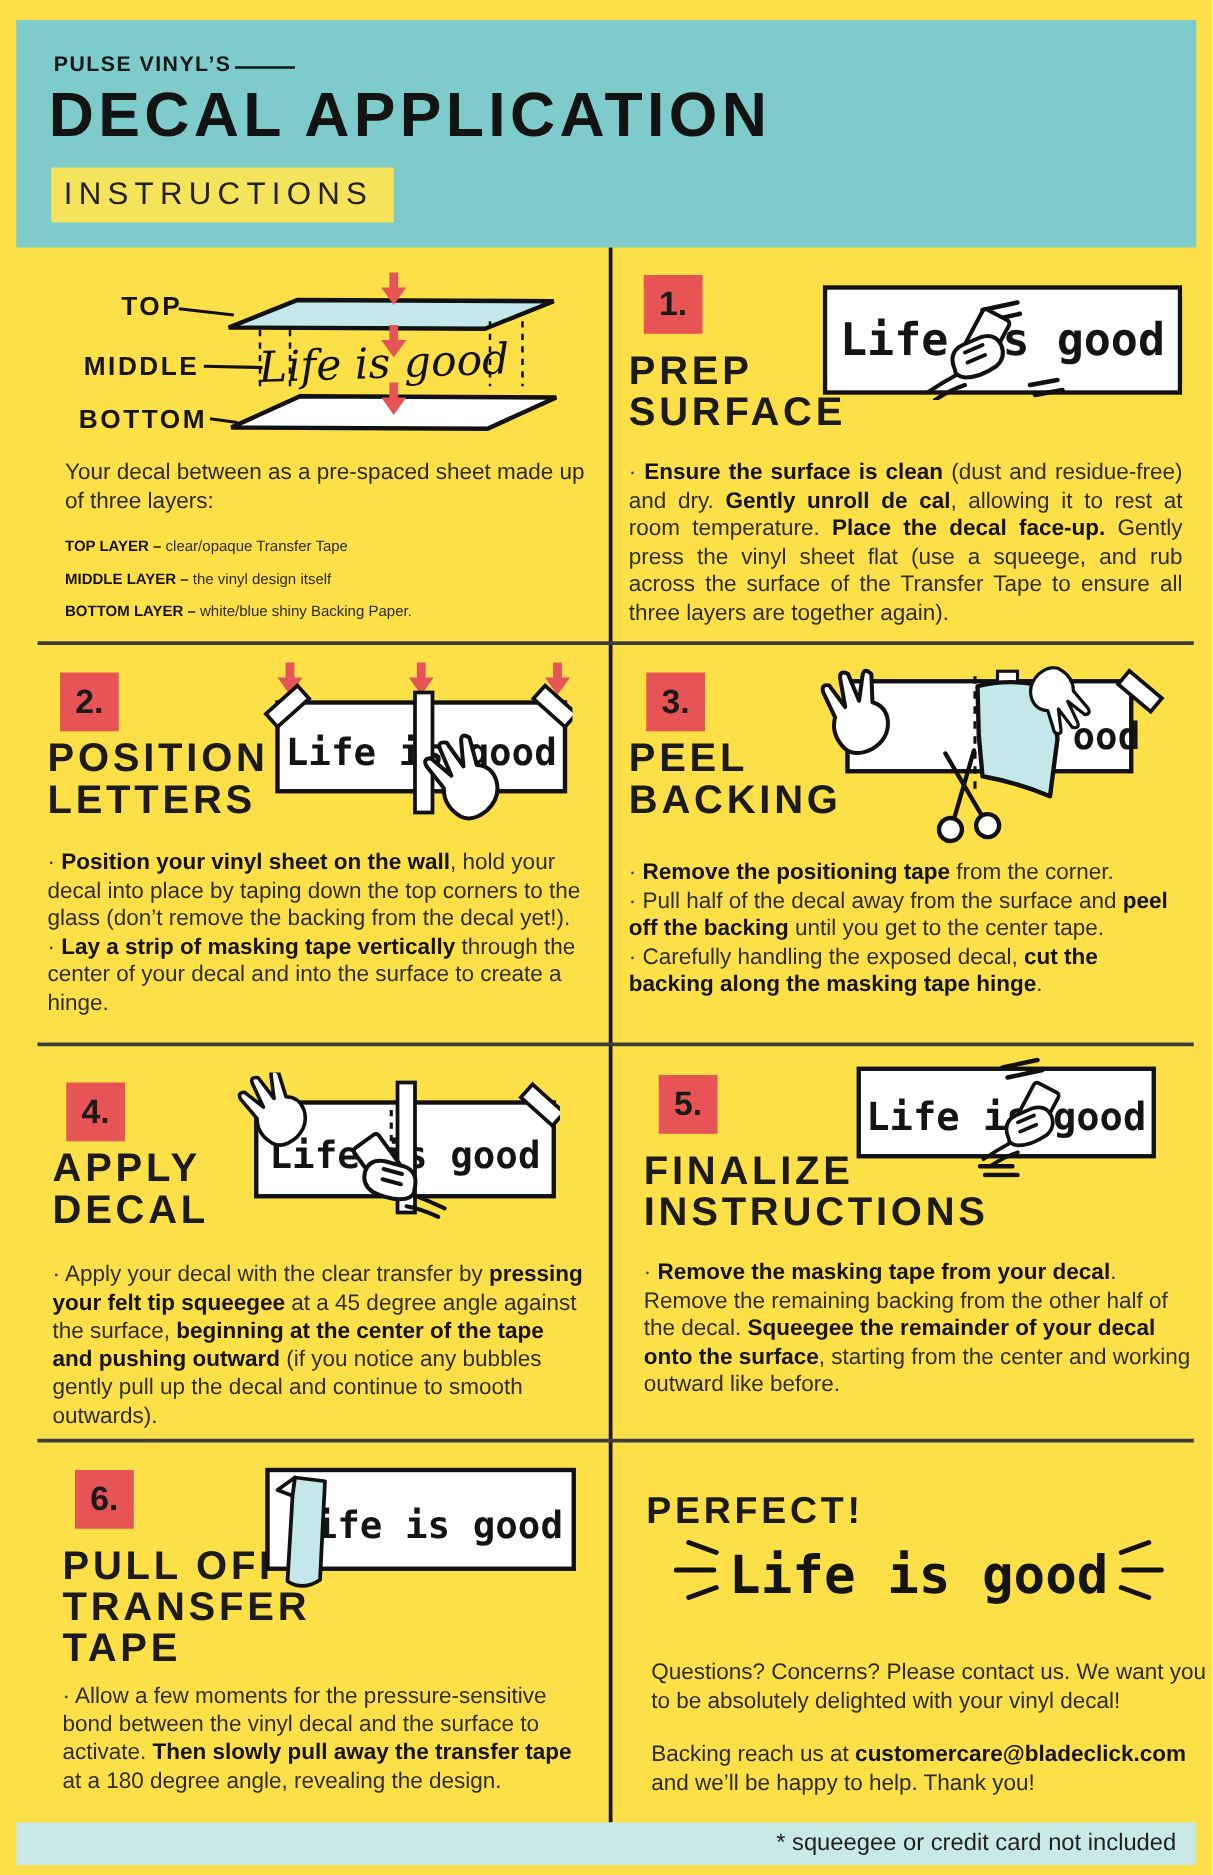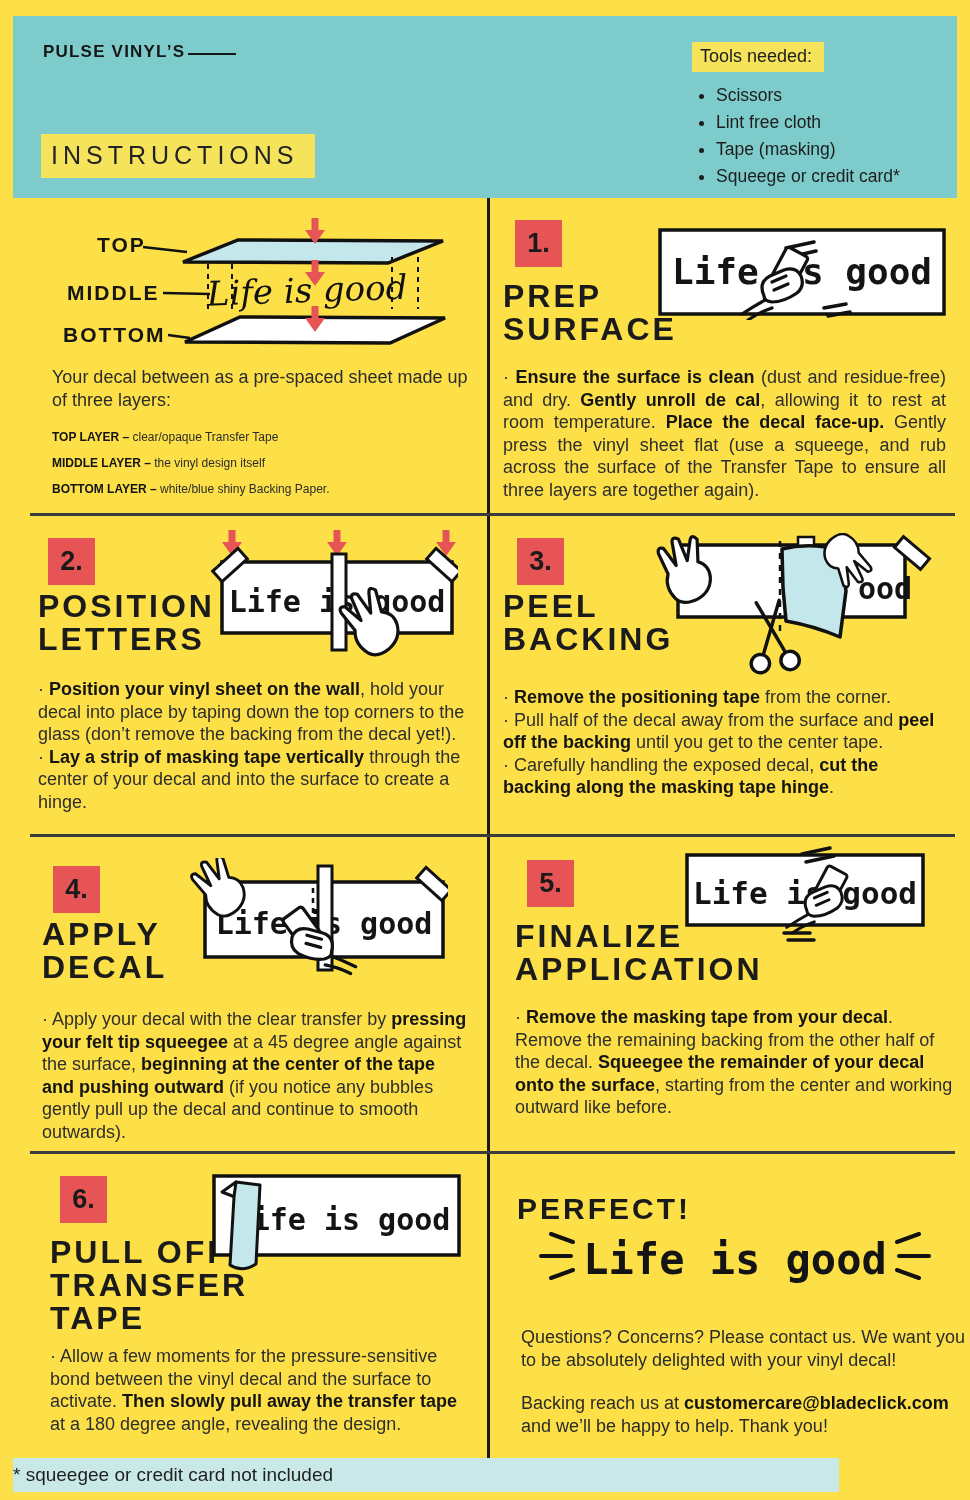--- a/index.html
+++ b/index.html
@@ -32,22 +32,22 @@
   .step-body b{color:#141414;}
   .justify{text-align:justify;}
   .lead{position:absolute;left:52px;top:366px;width:430px;font-size:18px;line-height:23px;margin:0;}
   .layer-line{position:absolute;left:52px;width:430px;font-size:12px;line-height:26px;}
   .layer-line b{color:#141414;}
   
   .perfect-title{position:absolute;left:517px;top:1176px;font-size:30px;font-weight:bold;letter-spacing:3px;color:#1a1a1a;margin-top:16px;}
   .outro-p{position:absolute;left:517px;width:445px;font-size:18px;line-height:23px;margin:4px;}
   .outro-p b{color:#141414;}
   
-  .footer{position:absolute;left:13px;top:1458px;width:826px;height:34px;background:var(--tealLight);
-          font-size:19px;line-height:34px;color:#1f1f1f;text-align:left;padding-right:0;box-sizing:border-box;}
+  .footer{position:absolute;left:13px;top:1458px;width:944px;height:34px;background:var(--tealLight);
+          font-size:19px;line-height:34px;color:#1f1f1f;text-align:right;padding-right:0;box-sizing:border-box;}
   .footer span{margin-right:16px;}
   svg text.mono{font-family:"DejaVu Sans Mono",monospace;font-weight:bold;fill:#141414;}
   svg text.script{font-family:"DejaVu Serif",serif;font-style:italic;fill:#111;}
   svg text.diag-label{font-family:"Liberation Sans",sans-serif;font-weight:bold;fill:#161616;letter-spacing:2px;}
 </style>
 </head>
 <body>
 
 <div class="page">
 
@@ -73,30 +73,22 @@
         <line x1="22" y1="0" x2="4" y2="44"></line>
         <line x1="2" y1="0" x2="22" y2="44"></line>
         <circle cx="0" cy="53" r="8"></circle>
         <circle cx="26" cy="53" r="8"></circle>
       </g>
     </defs>
   </svg>
 
   <div class="header">
     <div class="brand"><span>PULSE VINYL’S</span><span class="brand-line"></span></div>
+    <div class="title">DECAL APPLICATION</div>
     <div class="subtitle">INSTRUCTIONS</div>
-    <div class="tools">
-      <span class="tools-label">Tools needed:</span>
-      <ul class="tools-list">
-        <li>Scissors</li>
-        <li>Lint free cloth</li>
-        <li>Tape (masking)</li>
-        <li>Squeege or credit card*</li>
-      </ul>
-    </div>
   </div>
 
   <div class="vline"></div>
   <div class="hline" style="top:513px"></div>
   <div class="hline" style="top:834px"></div>
   <div class="hline" style="top:1151px"></div>
 
   <section>
     <svg class="abs" style="left:42px;top:214px" width="420" height="135" viewBox="0 0 420 135">
       <polygon points="141,48 196,26 401,27 346,49" fill="var(--sheet)" stroke="#111" stroke-width="3.5"></polygon>
@@ -185,21 +177,21 @@
       <rect x="134" y="8" width="14" height="104" fill="#fff" stroke="#111" stroke-width="3"></rect>
       <use href="#open-hand" transform="translate(0,12) rotate(-30) scale(0.9)"></use>
       <use href="#fist-squeegee" transform="translate(130,56) scale(-1,1) rotate(8)"></use>
     </svg>
     <div class="step-body" style="left:42px;top:1008px;width:425px"><span>· Apply your decal with the clear transfer by </span><b>pressing your felt tip squeegee</b><span> at a 45 degree angle against the surface, </span><b>beginning at the center of the tape and pushing outward</b><span> (if you notice any bubbles gently pull up the decal and continue to smooth outwards).</span></div>
   </section>
 
   <section>
     <div class="badge" style="left:527px;top:860px">5.</div>
     <div class="step-title" style="left:515px;top:920px">FINALIZE
-APPLICATION</div>
+INSTRUCTIONS</div>
     <svg class="abs" style="left:684px;top:846px" width="242" height="96" viewBox="0 0 242 96">
       <rect x="3" y="9" width="236" height="70" fill="#fff" stroke="#111" stroke-width="3.5"></rect>
       <text class="mono" x="121" y="58" font-size="31" text-anchor="middle">Life is good</text>
       <path d="M118,8 L146,2 M122,16 L150,10 M100,87 L126,87 M104,94 L130,94" stroke="#111" stroke-width="3.5" stroke-linecap="round"></path>
       <use href="#fist-squeegee" transform="translate(134,28) scale(0.92)"></use>
     </svg>
     <div class="step-body" style="left:515px;top:1006px;width:438px"><span>· </span><b>Remove the masking tape from your decal</b><span>. Remove the remaining backing from the other half of the decal. </span><b>Squeegee the remainder of your decal onto the surface</b><span>, starting from the center and working outward like before.</span></div>
   </section>
 
   <section>

